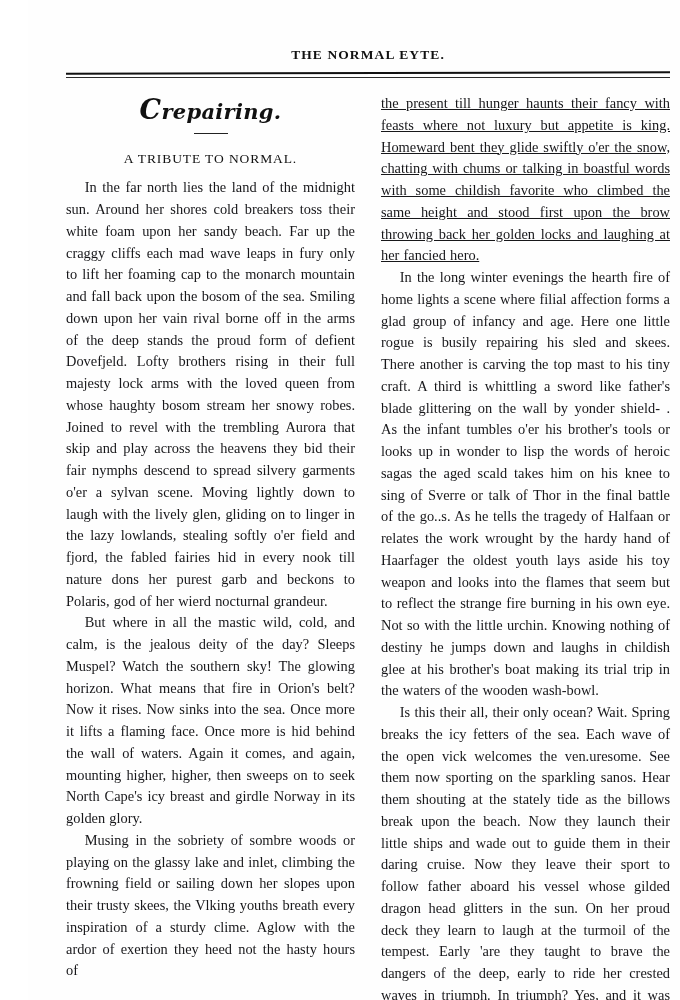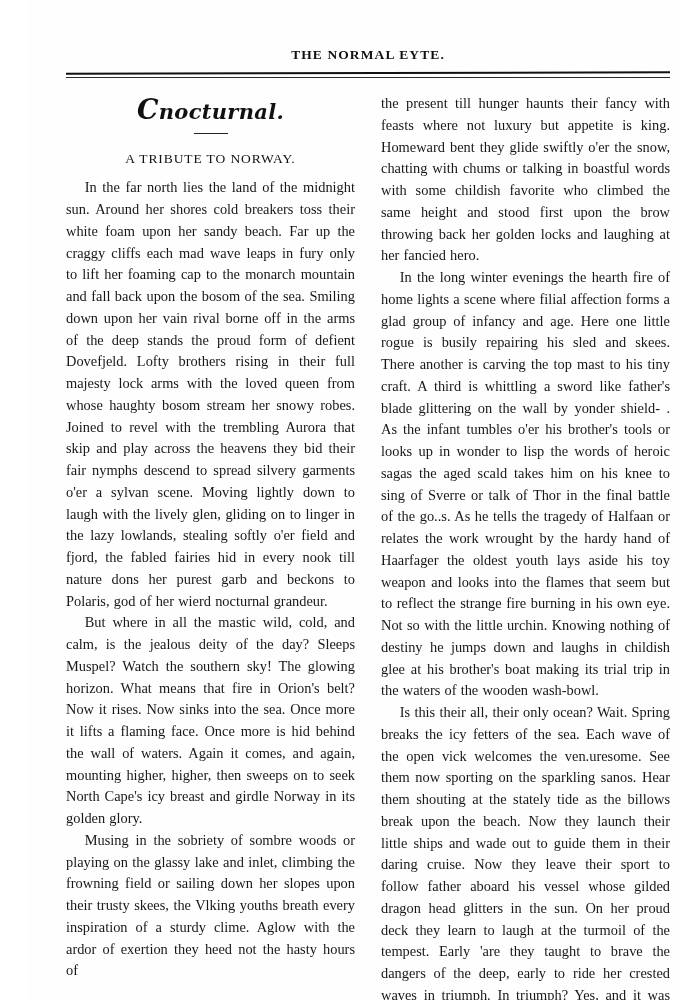--- a/index.html
+++ b/index.html
@@ -102,44 +102,44 @@
     text-justify: inter-word;
     font-size: 14.4px;
     line-height: 21.75px;
     text-indent: 1.3em;
     color: #17171a;
     word-spacing: 0.04em;
     hyphens: none;
   }
   p.body + p.body { margin-top: 0; font-family: Liberation Serif, serif; }
 
-  .col-right p.body:first-child { text-indent: 0; }
+  .col-right p.body:first-child { text-indent: 0; text-decoration: underline; }
 </style>
 </head>
 <body>
 
 <div class="page">
 
   <div class="masthead">THE NORMAL EYTE.</div>
 
   <div class="rules">
     <div class="rule-thick"></div>
     <div class="rule-thin"></div>
   </div>
 
   <div class="columns">
 
     <div class="col col-left">
 
       <div class="section-title">
-        <span class="dropcap">C</span><span>nocturnal.</span>
+        <span class="dropcap">C</span><span>repairing.</span>
       </div>
       <div class="title-rule"></div>
 
-      <div class="article-title">A TRIBUTE TO NORWAY.</div>
+      <div class="article-title">A TRIBUTE TO NORMAL.</div>
 
       <p class="body">In the far north lies the land of the midnight sun. Around her shores cold breakers toss their white foam upon her sandy beach. Far up the craggy cliffs each mad wave leaps in fury only to lift her foaming cap to the monarch mountain and fall back upon the bosom of the sea. Smiling down upon her vain rival borne off in the arms of the deep stands the proud form of defient Dovefjeld. Lofty brothers rising in their full majesty lock arms with the loved queen from whose haughty bosom stream her snowy robes. Joined to revel with the trembling Aurora that skip and play across the heavens they bid their fair nymphs descend to spread silvery garments o'er a sylvan scene. Moving lightly down to laugh with the lively glen, gliding on to linger in the lazy lowlands, stealing softly o'er field and fjord, the fabled fairies hid in every nook till nature dons her purest garb and beckons to Polaris, god of her wierd nocturnal grandeur.</p>
       <p class="body">But where in all the mastic wild, cold, and calm, is the jealous deity of the day? Sleeps Muspel? Watch the southern sky! The glowing horizon. What means that fire in Orion's belt? Now it rises. Now sinks into the sea. Once more it lifts a flaming face. Once more is hid behind the wall of waters. Again it comes, and again, mounting higher, higher, then sweeps on to seek North Cape's icy breast and girdle Norway in its golden glory.</p>
       <p class="body">Musing in the sobriety of sombre woods or playing on the glassy lake and inlet, climbing the frowning field or sailing down her slopes upon their trusty skees, the Vlking youths breath every inspiration of a sturdy clime. Aglow with the ardor of exertion they heed not the hasty hours of</p>
     </div>
 
     <div class="col col-right">
       <p class="body">the present till hunger haunts their fancy with feasts where not luxury but appetite is king. Homeward bent they glide swiftly o'er the snow, chatting with chums or talking in boastful words with some childish favorite who climbed the same height and stood first upon the brow throwing back her golden locks and laughing at her fancied hero.</p>
       <p class="body">In the long winter evenings the hearth fire of home lights a scene where filial affection forms a glad group of infancy and age. Here one little rogue is busily repairing his sled and skees. There another is carving the top mast to his tiny craft. A third is whittling a sword like father's blade glittering on the wall by yonder shield- . As the infant tumbles o'er his brother's tools or looks up in wonder to lisp the words of heroic sagas the aged scald takes him on his knee to sing of Sverre or talk of Thor in the final battle of the go..s. As he tells the tragedy of Halfaan or relates the work wrought by the hardy hand of Haarfager the oldest youth lays aside his toy weapon and looks into the flames that seem but to reflect the strange fire burning in his own eye. Not so with the little urchin. Knowing nothing of destiny he jumps down and laughs in childish glee at his brother's boat making its trial trip in the waters of the wooden wash-bowl.</p>
       <p class="body">Is this their all, their only ocean? Wait. Spring breaks the icy fetters of the sea. Each wave of the open vick welcomes the ven.uresome. See them now sporting on the sparkling sanos. Hear them shouting at the stately tide as the billows break upon the beach. Now they launch their little ships and wade out to guide them in their daring cruise. Now they leave their sport to follow father aboard his vessel whose gilded dragon head glitters in the sun. On her proud deck they learn to laugh at the turmoil of the tempest. Early 'are they taught to brave the dangers of the deep, early to ride her crested waves in triumph. In triumph? Yes, and it was that triumph</p>

